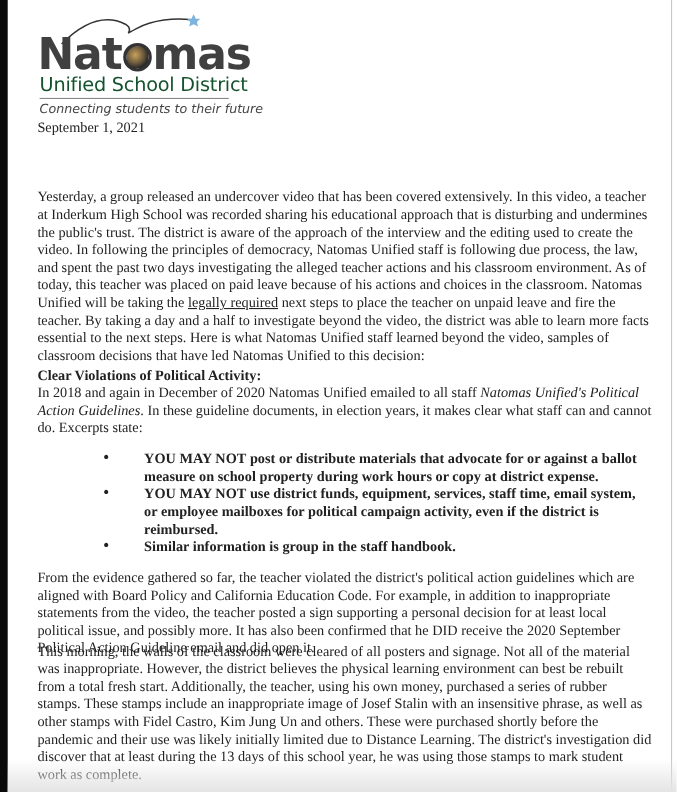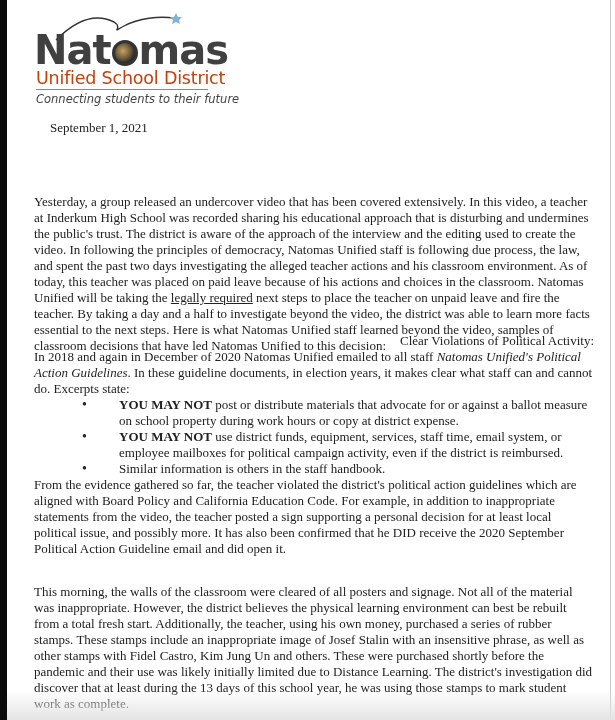--- a/index.html
+++ b/index.html
@@ -15,32 +15,32 @@
     background: linear-gradient(to bottom, rgba(255,255,255,0), #e4e4e4); }
   .page { position: absolute; left: 34px; top: 0; width: 560px; }
   .logo { position: relative; height: 108px; }
   .logo-arc { position: absolute; left: 20px; top: 12px; }
   .logo-word { position: absolute; left: 0; top: 30px; font-family: "DejaVu Sans", sans-serif;
     font-size: 40px; font-weight: bold; color: #404040; letter-spacing: -1px; line-height: 1; }
   .logo-globe { display: inline-block; width: 26px; height: 26px; border-radius: 50%;
     background: radial-gradient(circle at 40% 40%, #c9a25c 0, #6c5a3d 45%, #2b2b2b 70%);
     border: 3px solid #333; vertical-align: -2px; margin: 0 1px; box-sizing: border-box; }
   .logo-sub { position: absolute; left: 2px; top: 68px; font-family: "DejaVu Sans", sans-serif;
-    font-size: 17.5px; color: #c2410c; letter-spacing: -0.2px; }
+    font-size: 17.5px; color: #14532d; letter-spacing: -0.2px; }
   .logo-rule { position: absolute; left: 2px; top: 89px; width: 172px; height: 1px; background: #888; }
   .logo-tag { position: absolute; left: 2px; top: 92px; font-family: "DejaVu Sans", sans-serif;
     font-style: italic; font-size: 11.5px; color: #444; }
-  .date { position: absolute; top: 120px; font-size: 13px; margin-left: 16px; }
+  .date { position: absolute; top: 108px; font-size: 13px; }
   .salutation { position: absolute; top: 152px; font-size: 13px; }
   p { margin: 0; font-size: 13px; line-height: 16px; }
-  .para1 { position: absolute; top: 194px; width: 560px; }
+  .para1 { position: absolute; top: 171px; width: 560px; }
   .u { text-decoration: underline; }
-  .h { font-weight: normal; text-align: right; }
+  .h { font-weight: bold; }
   .sec1 { position: absolute; top: 333px; width: 560px; }
-  ul { margin: 0; padding: 0 0 0 85px; list-style: none; }
+  ul { margin: 12px; padding: 0 0 0 85px; list-style: none; font-weight: bold; }
   li { position: relative; font-size: 13px; line-height: 16px; padding-left: 0; }
   li::before { content: "\2022"; position: absolute; left: -37px; top: 0; font-size: 14px; }
   .sec2 { position: absolute; top: 584px; width: 560px; }
 </style>
 </head>
 <body>
 
 <div class="left-strip"></div>
 <div class="right-border"></div>
 
@@ -60,21 +60,21 @@
   <div class="date">September 1, 2021</div>
 
   <p class="para1"><span>Yesterday, a group released an undercover video that has been covered extensively. In this video, a teacher at Inderkum High School was recorded sharing his educational approach that is disturbing and undermines the public's trust.  The district is aware of the approach of the interview and the editing used to create the video.  In following the principles of democracy, Natomas Unified staff is following due process, the law, and spent the past two days investigating the alleged teacher actions and his classroom environment.  As of today, this teacher was placed on paid leave because of his actions and choices in the classroom.  Natomas Unified will be taking the </span><span class="u">legally required</span><span> next steps to place the teacher on unpaid leave and fire the teacher.  By taking a day and a half to investigate beyond the video, the district was able to learn more facts essential to the next steps.  Here is what Natomas Unified staff learned beyond the video, samples of classroom decisions that have led Natomas Unified to this decision:</span></p>
 
   <div class="sec1">
     <p class="h">Clear Violations of Political Activity:</p>
     <p><span>In 2018 and again in December of 2020 Natomas Unified emailed to all staff </span><i>Natomas Unified's Political Action Guidelines</i><span>.  In these guideline documents, in election years, it makes clear what staff can and cannot do.  Excerpts state:</span></p>
     <ul>
       <li><b>YOU MAY NOT</b><span> post or distribute materials that advocate for or against a ballot measure on school property during work hours or copy at district expense.</span></li>
       <li><b>YOU MAY NOT</b><span> use district funds, equipment, services, staff time, email system, or employee mailboxes for political campaign activity, even if the district is reimbursed.</span></li>
-      <li><b></b><span>Similar information is others in the staff handbook.</span></li>
+      <li><b></b><span>Similar information is group in the staff handbook.</span></li>
     </ul>
     <p>From the evidence gathered so far, the teacher violated the district's political action guidelines which are aligned with Board Policy and California Education Code.  For example, in addition to inappropriate statements from the video, the teacher posted a sign supporting a personal decision for at least local political issue, and possibly more.  It has also been confirmed that he DID receive the 2020 September Political Action Guideline email and did open it.</p>
   </div>
 
   <div class="sec2">
     <p>This morning, the walls of the classroom were cleared of all posters and signage.  Not all of the material was inappropriate.  However, the district believes the physical learning environment can best be rebuilt from a total fresh start.  Additionally, the teacher, using his own money, purchased a series of rubber stamps.  These stamps include an inappropriate image of Josef Stalin with an insensitive phrase, as well as other stamps with Fidel Castro, Kim Jung Un and others.  These were purchased shortly before the pandemic and their use was likely initially limited due to Distance Learning.  The district's investigation did discover that at least during the 13 days of this school year, he was using those stamps to mark student work as complete.</p>
   </div>
 
 </div>
 

